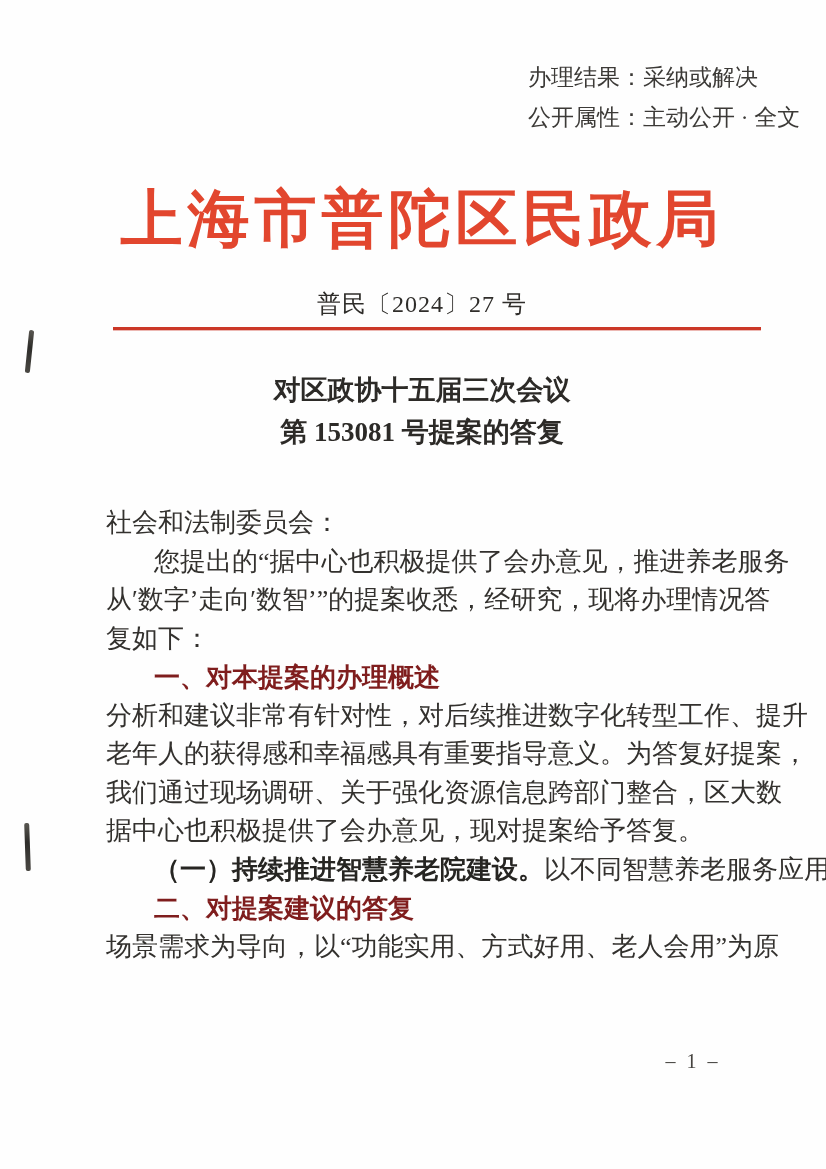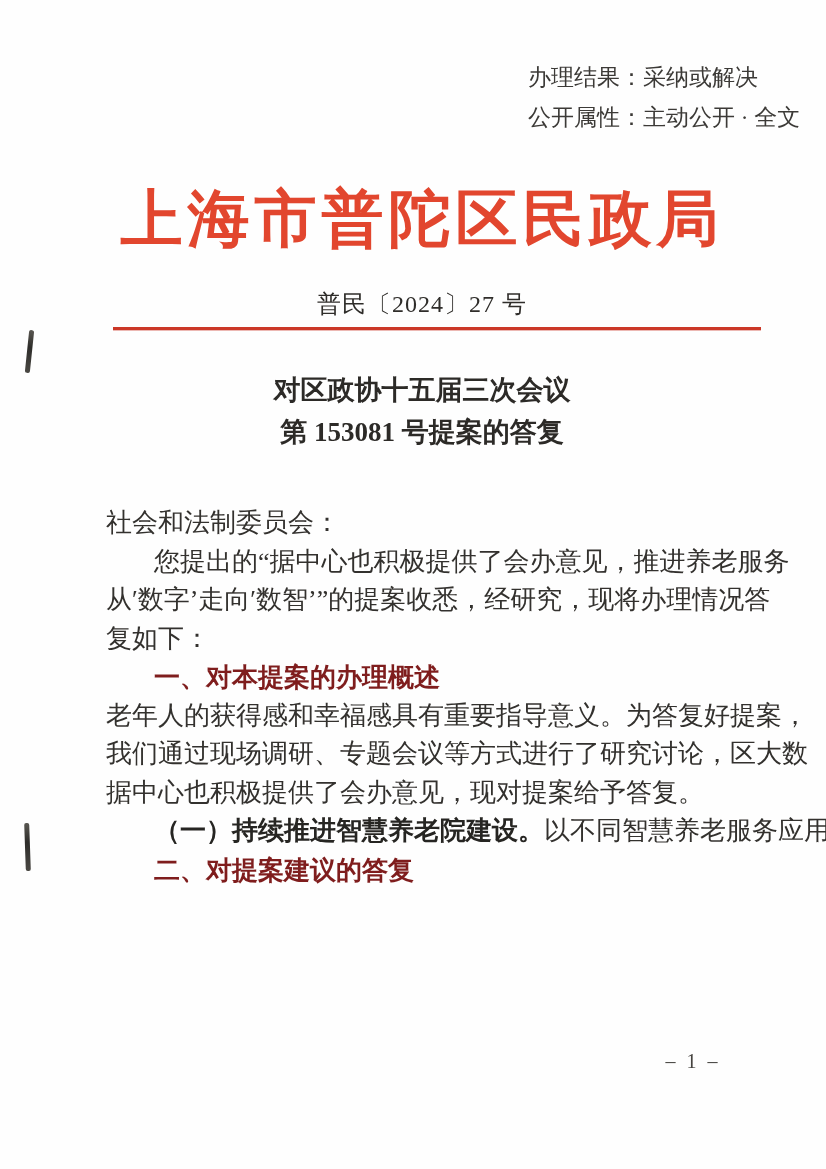--- a/index.html
+++ b/index.html
@@ -155,22 +155,24 @@
     <div>对区政协十五届三次会议</div>
     <div>第 153081 号提案的答复</div>
   </div>
 
   <div class="body-text">
     <div class="bline">社会和法制委员会：</div>
     <div class="bline full ind">您提出的“据中心也积极提供了会办意见，推进养老服务</div>
     <div class="bline full">从′数字’走向′数智’”的提案收悉，经研究，现将办理情况答</div>
     <div class="bline">复如下：</div>
     <div class="bline heading ind">一、对本提案的办理概述</div>
+    <div class="bline full">分析和建议非常有针对性，对后续推进数字化转型工作、提升</div>
     <div class="bline full">老年人的获得感和幸福感具有重要指导意义。为答复好提案，</div>
-    <div class="bline full">我们通过现场调研、专题会议等方式进行了研究讨论，区大数</div>
+    <div class="bline full">我们通过现场调研、关于强化资源信息跨部门整合，区大数</div>
     <div class="bline">据中心也积极提供了会办意见，现对提案给予答复。</div>
     <div class="bline full ind"><span class="lead">（一）持续推进智慧养老院建设。</span><span>以不同智慧养老服务应用</span></div>
     <div class="bline heading ind">二、对提案建议的答复</div>
+    <div class="bline full">场景需求为导向，以“功能实用、方式好用、老人会用”为原</div>
   </div>
 
   <div class="page-number">– 1 –</div>
 
 </div>
 
 </body></html>

